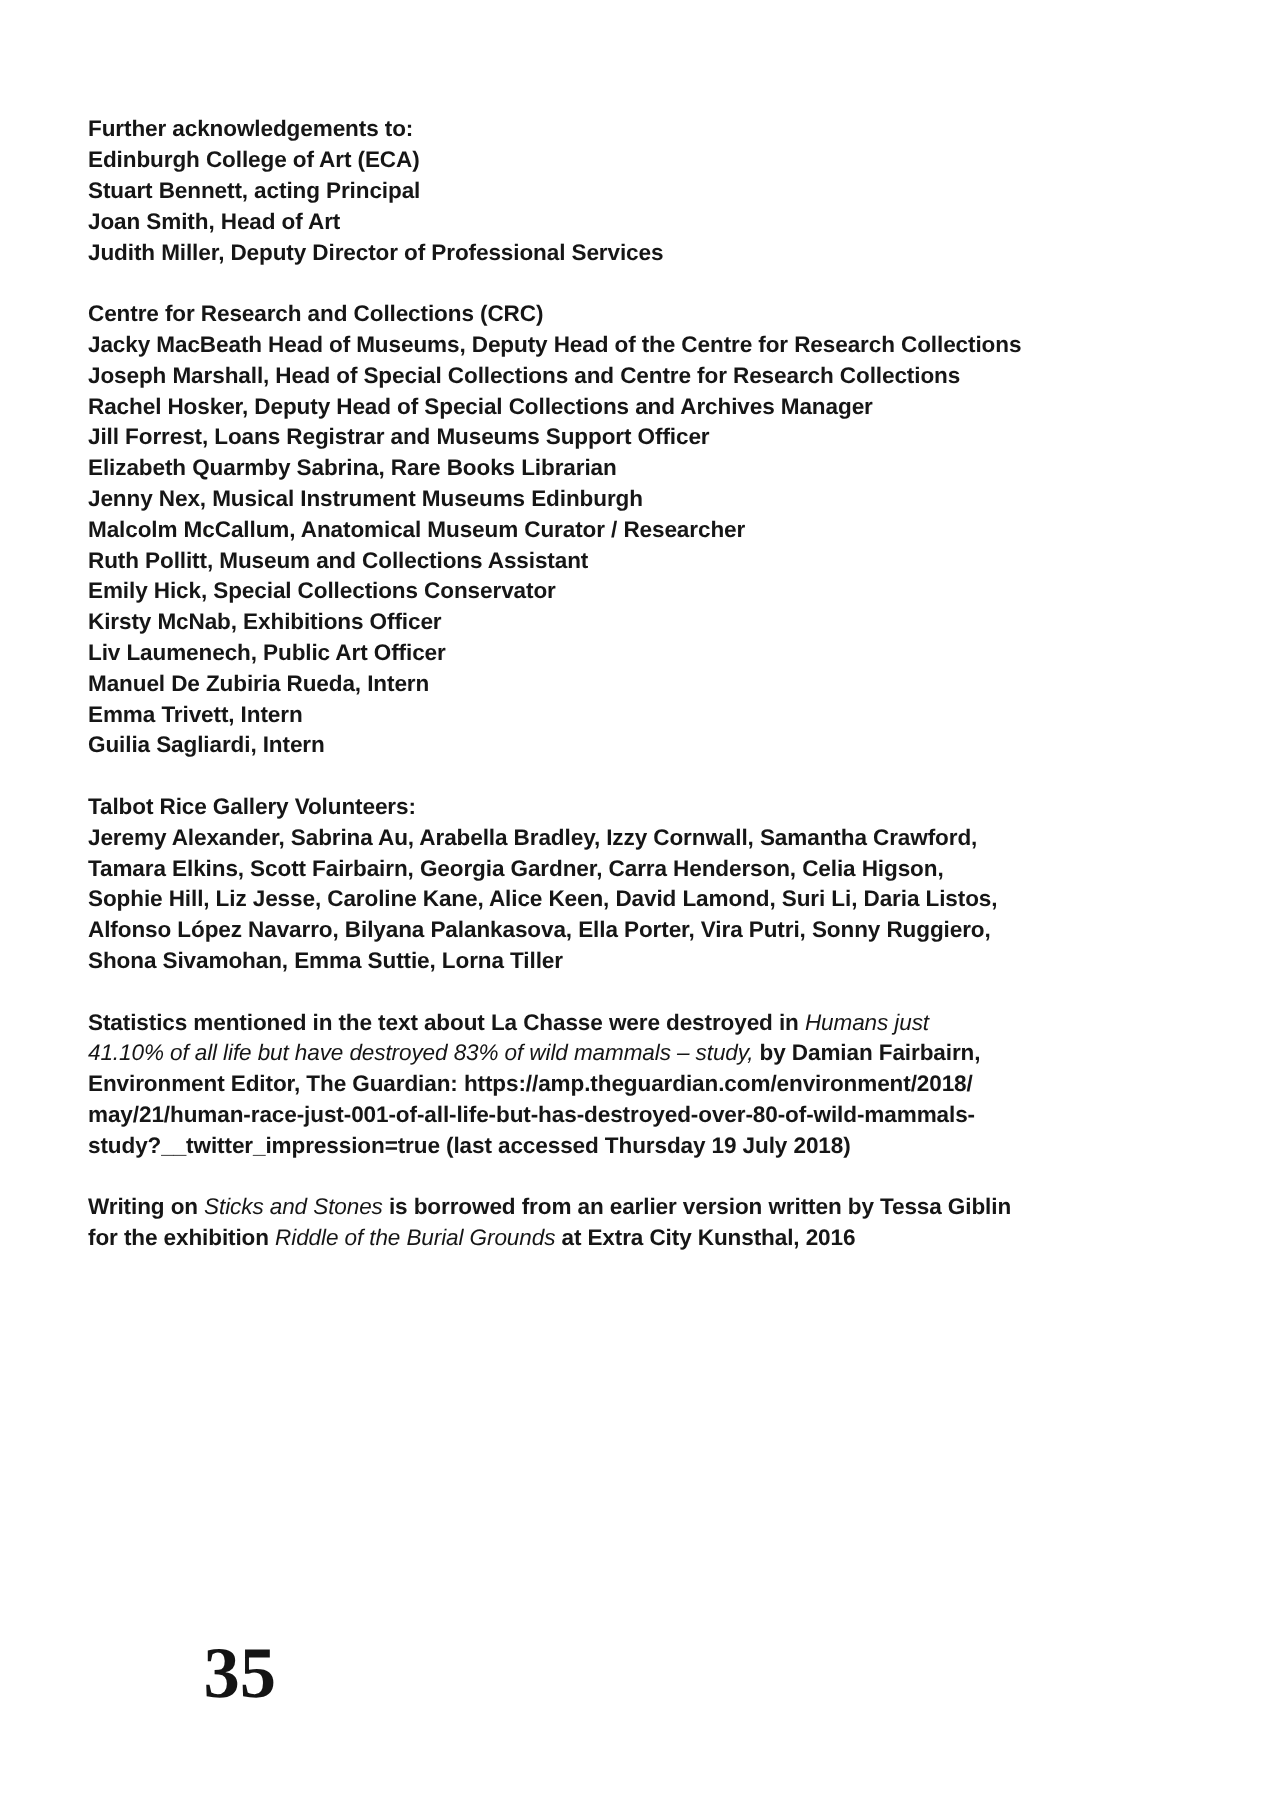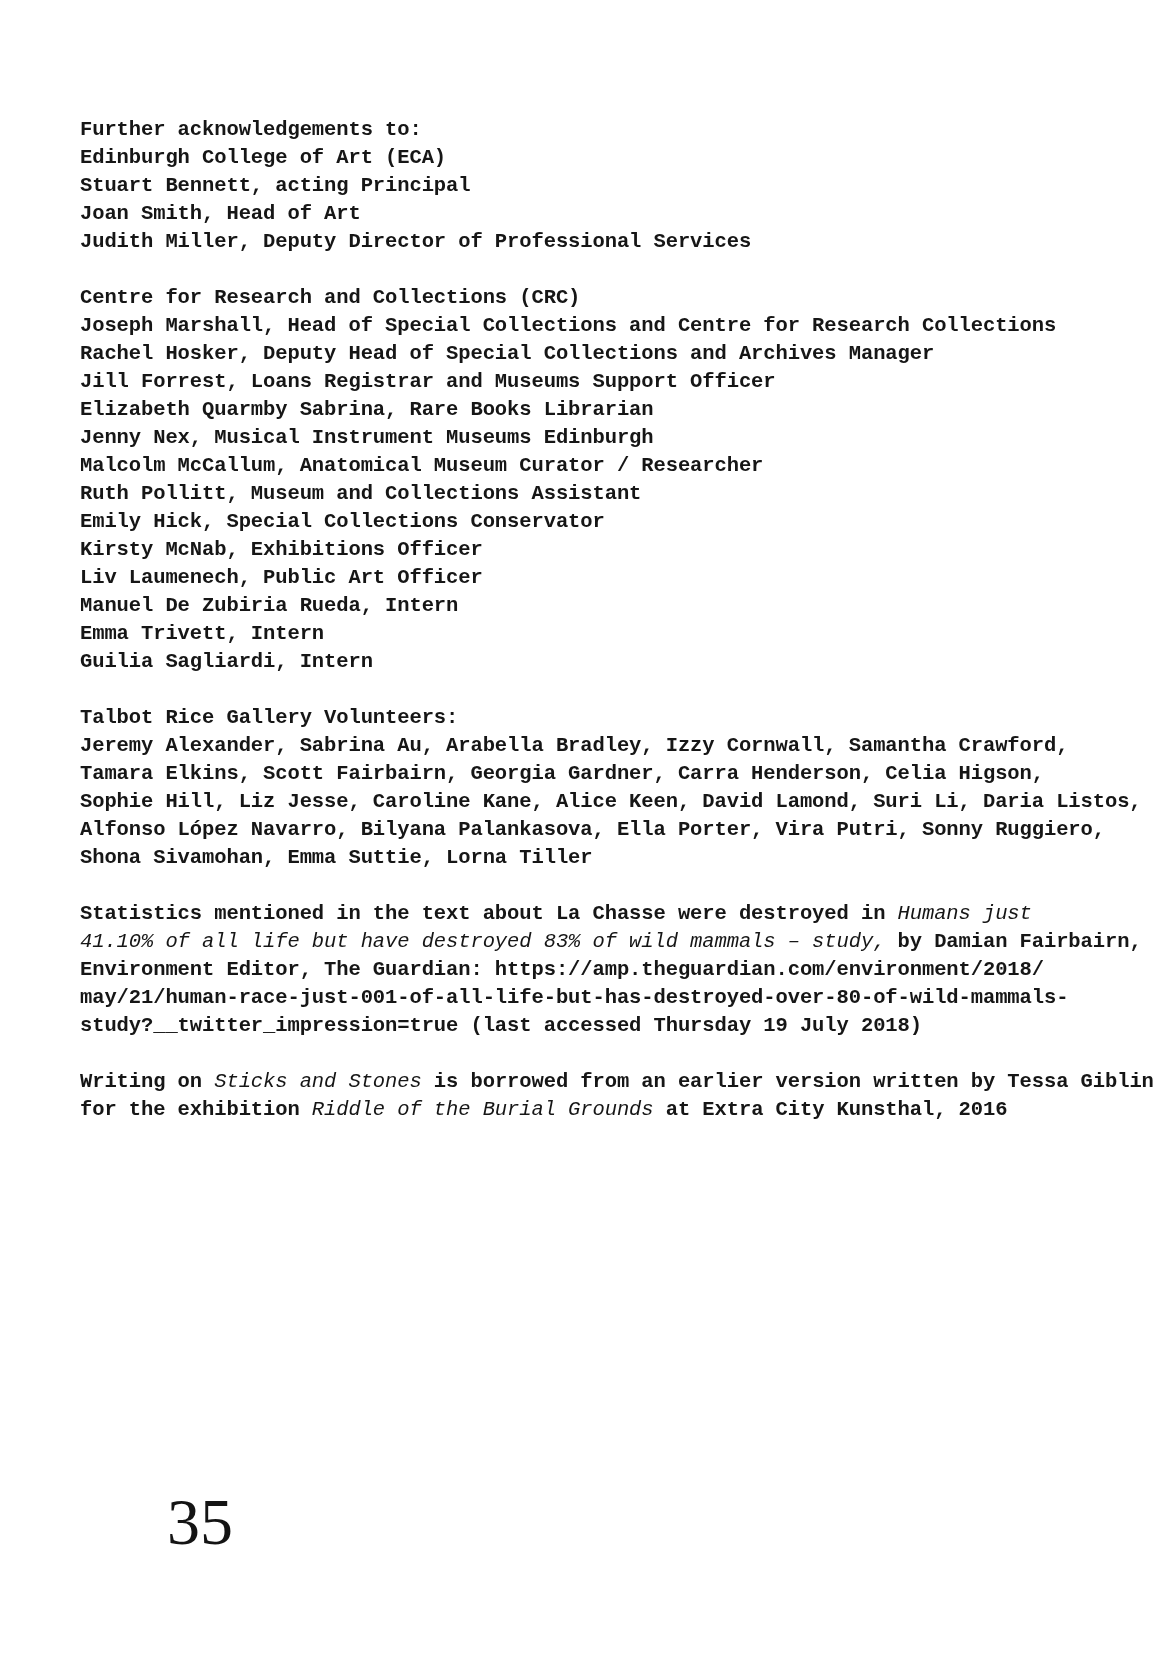--- a/index.html
+++ b/index.html
@@ -20,41 +20,40 @@
     left: 80px;
     top: 104px;
     width: 1000px;
     font-size: 20.5px;
     line-height: 28px;
     font-weight: 700;
     color: #161616;
     letter-spacing: -0.1px;
   }
   .block {
-    margin: 12px 0 28px 0;
+    margin: 0 0 28px 0;
     padding: 0;
-    font-family: Liberation Mono, monospace;
   }
   .line {
     white-space: nowrap;
   }
   .b {
     font-weight: 700;
     font-style: normal;
   }
   .i {
     font-weight: 400;
     font-style: italic;
   }
   .page-number {
     position: absolute;
-    left: 167px;
+    left: 185px;
     top: 1489px;
     font-family: "Liberation Serif", serif;
-    font-weight: 400;
+    font-weight: 700;
     font-size: 66px;
     line-height: 1;
     color: #141414;
   }
 </style>
 </head>
 <body>
 
 <div class="page">
   <main class="content">
@@ -62,20 +61,21 @@
     <section class="block">
       <div class="line">Further acknowledgements to:</div>
       <div class="line">Edinburgh College of Art (ECA)</div>
       <div class="line">Stuart Bennett, acting Principal</div>
       <div class="line">Joan Smith, Head of Art</div>
       <div class="line">Judith Miller, Deputy Director of Professional Services</div>
     </section>
 
     <section class="block">
       <div class="line">Centre for Research and Collections (CRC)</div>
+      <div class="line">Jacky MacBeath Head of Museums, Deputy Head of the Centre for Research Collections</div>
       <div class="line">Joseph Marshall, Head of Special Collections and Centre for Research Collections</div>
       <div class="line">Rachel Hosker, Deputy Head of Special Collections and Archives Manager</div>
       <div class="line">Jill Forrest, Loans Registrar and Museums Support Officer</div>
       <div class="line">Elizabeth Quarmby Sabrina, Rare Books Librarian</div>
       <div class="line">Jenny Nex, Musical Instrument Museums Edinburgh</div>
       <div class="line">Malcolm McCallum, Anatomical Museum Curator / Researcher</div>
       <div class="line">Ruth Pollitt, Museum and Collections Assistant</div>
       <div class="line">Emily Hick, Special Collections Conservator</div>
       <div class="line">Kirsty McNab, Exhibitions Officer</div>
       <div class="line">Liv Laumenech, Public Art Officer</div>

